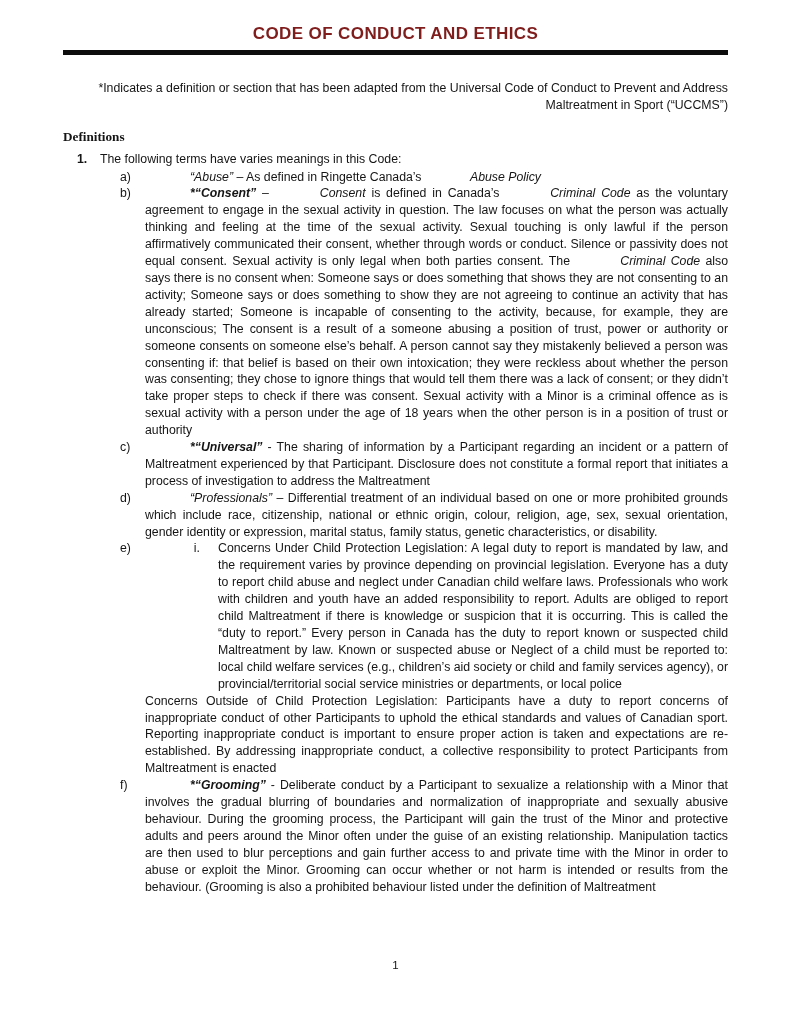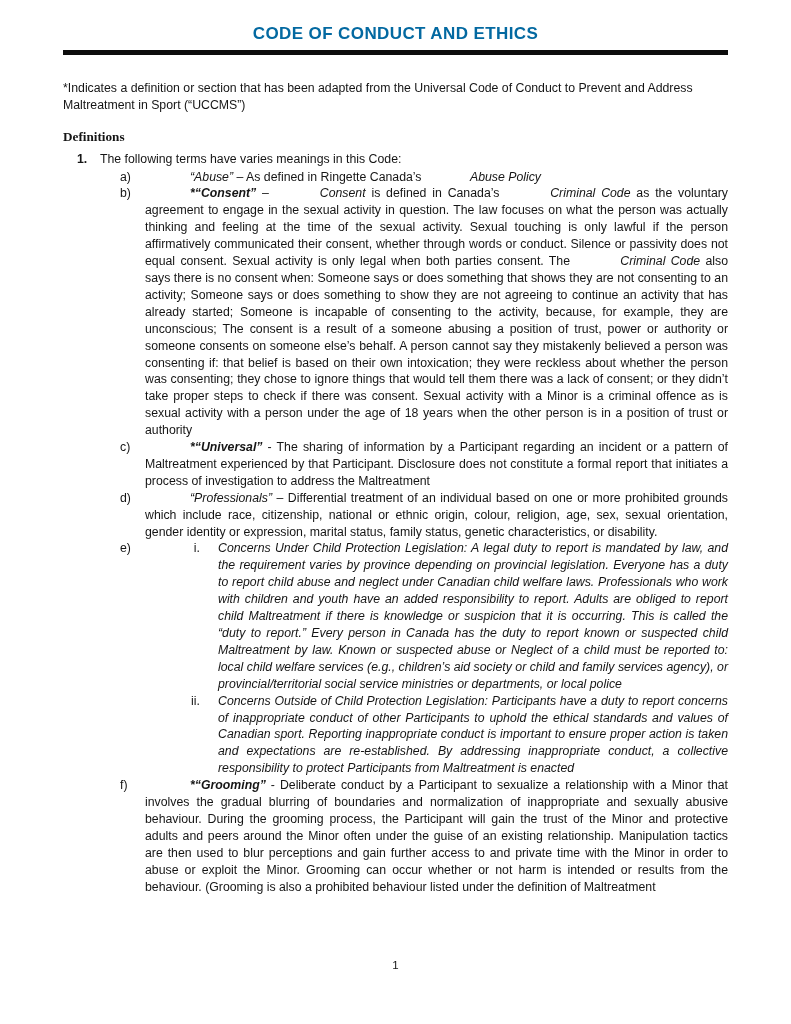--- a/index.html
+++ b/index.html
@@ -21,30 +21,31 @@
     padding: 26px 63px 0 63px;
     overflow: hidden;
   }
   .doc-header { margin: 0; }
   .doc-title {
     margin: 0 0 7px 0;
     font-size: 17px;
     font-weight: bold;
     text-align: center;
     letter-spacing: 0.4px;
-    color: #0369a1;
+    color: #7f1d1d;
   }
   .title-rule {
     height: 5px;
     background: #0d0d0d;
     border: none;
     margin: 0;
   }
   .note {
     margin: 25px 0 0 0;
+    text-align: right;
   }
   .defs-heading {
     margin: 15px 0 5px 0;
     font-size: 13.2px;
     font-weight: bold;
     font-family: Liberation Serif, serif;
   }
   .l1-row { display: flex; }
   .l1-marker {
     flex: 0 0 37px;
@@ -67,21 +68,20 @@
   .sub-row { display: flex; }
   .sub-marker {
     flex: 0 0 73px;
     box-sizing: border-box;
     text-align: right;
     padding-right: 18px;
   }
   .sub-body {
     flex: 1;
     text-align: justify;
-    font-style: italic;
   }
   .it { font-style: italic; margin-left: 45px; }
   .bd { font-weight: bold; }
   .page-footer {
     position: absolute;
     left: 0;
     right: 0;
     bottom: 50px;
     text-align: center;
     font-size: 11.5px;
@@ -132,21 +132,20 @@
         </div>
       </div>
       <div class="def-row">
         <span class="def-marker">e)</span>
         <div class="def-body">
           <div class="sub-row">
             <span class="sub-marker">i.</span>
             <div class="sub-body"><span>Concerns Under Child Protection Legislation: A legal duty to report is mandated by law, and the requirement varies by province depending on provincial legislation. Everyone has a duty to report child abuse and neglect under Canadian child welfare laws. Professionals who work with children and youth have an added responsibility to report. Adults are obliged to report child Maltreatment if there is knowledge or suspicion that it is occurring. This is called the “duty to report.” Every person in Canada has the duty to report known or suspected child Maltreatment by law. Known or suspected abuse or Neglect of a child must be reported to: local child welfare services (e.g., children’s aid society or child and family services agency), or provincial/territorial social service ministries or departments, or local police</span></div>
           </div>
           <div class="sub-row">
-            <span class="sub-marker">ii.</span>
             <div class="sub-body"><span>Concerns Outside of Child Protection Legislation: Participants have a duty to report concerns of inappropriate conduct of other Participants to uphold the ethical standards and values of Canadian sport. Reporting inappropriate conduct is important to ensure proper action is taken and expectations are re-established. By addressing inappropriate conduct, a collective responsibility to protect Participants from Maltreatment is enacted</span></div>
           </div>
         </div>
       </div>
       <div class="def-row">
         <span class="def-marker">f)</span>
         <div class="def-body">
           <div><span class="it bd">*“Grooming”</span><span> - Deliberate conduct by a Participant to sexualize a relationship with a Minor that involves the gradual blurring of boundaries and normalization of inappropriate and sexually abusive behaviour. During the grooming process, the Participant will gain the trust of the Minor and protective adults and peers around the Minor often under the guise of an existing relationship. Manipulation tactics are then used to blur perceptions and gain further access to and private time with the Minor in order to abuse or exploit the Minor. Grooming can occur whether or not harm is intended or results from the behaviour. (Grooming is also a prohibited behaviour listed under the definition of Maltreatment</span></div>
         </div>
       </div>

